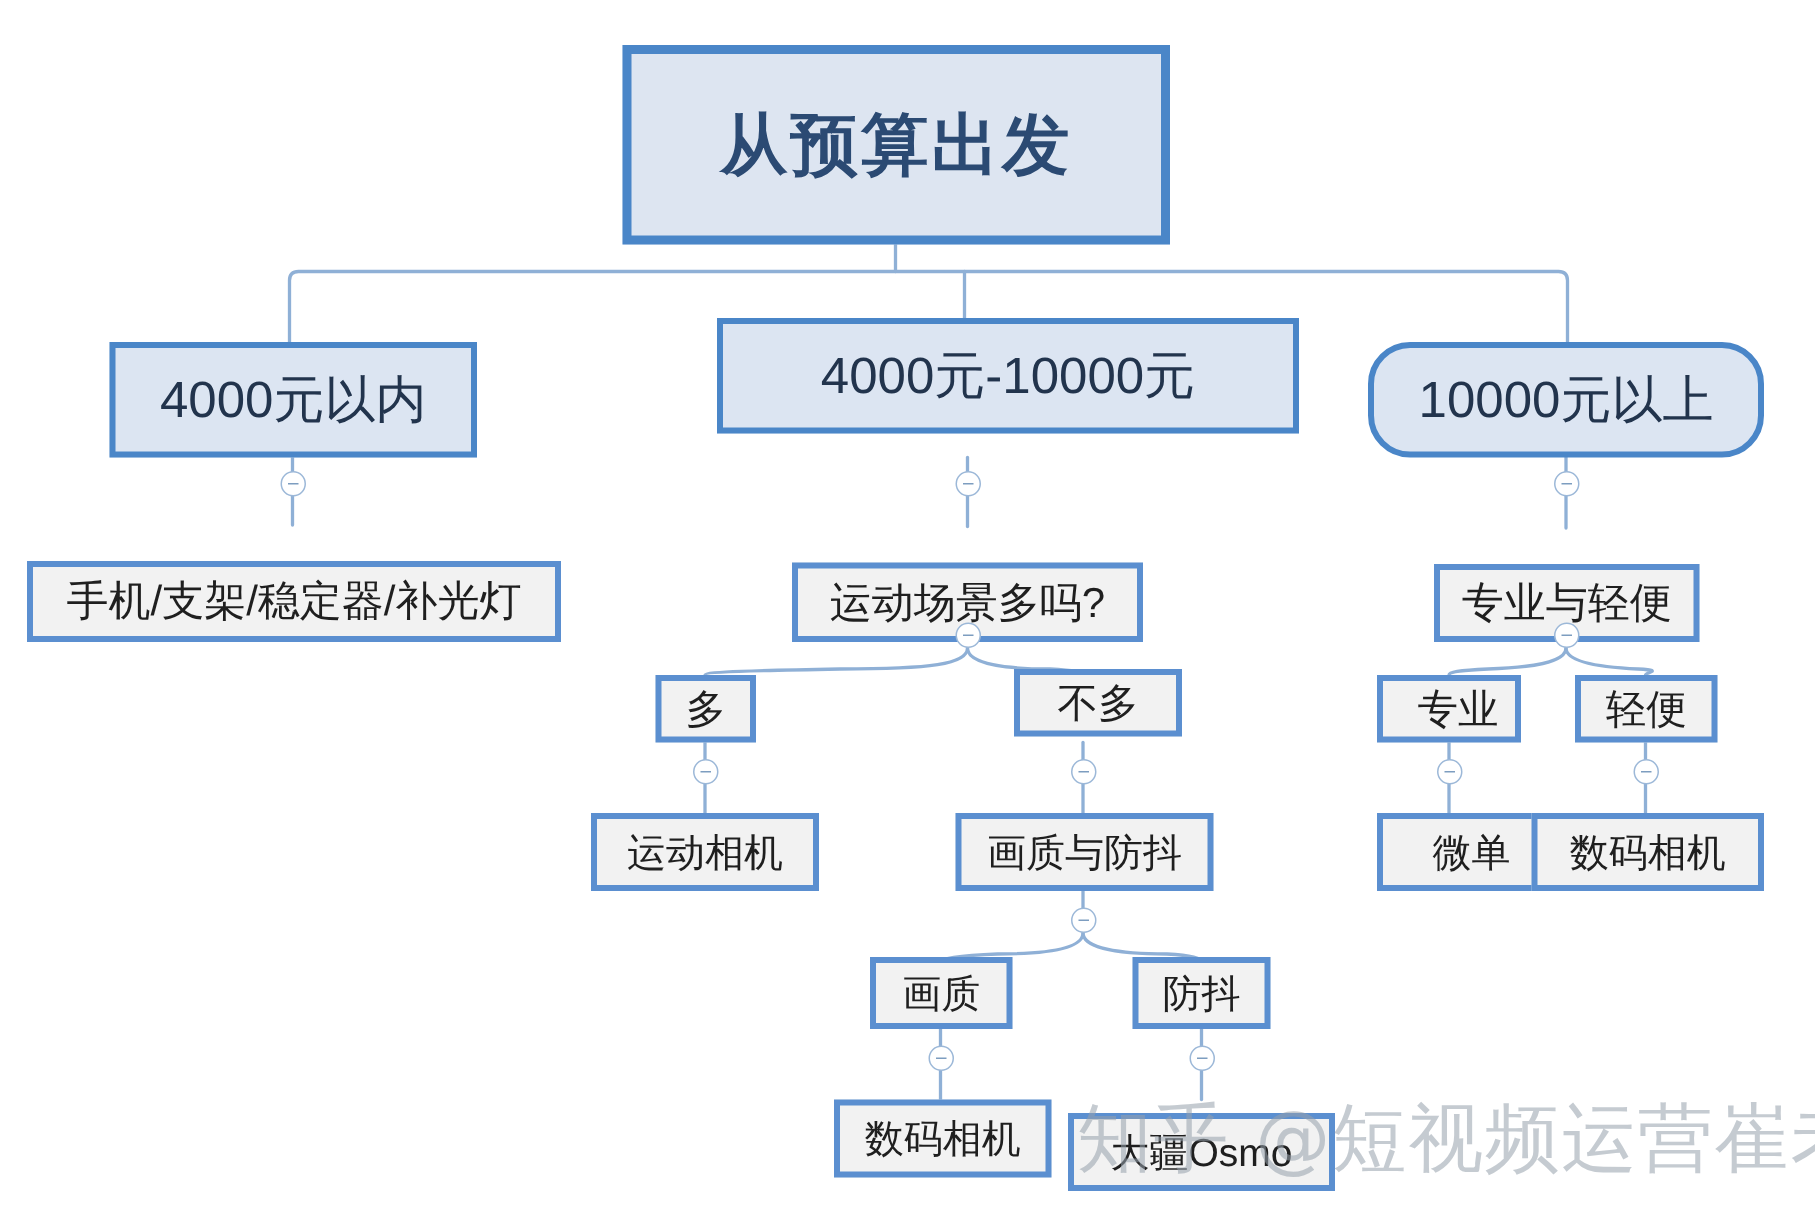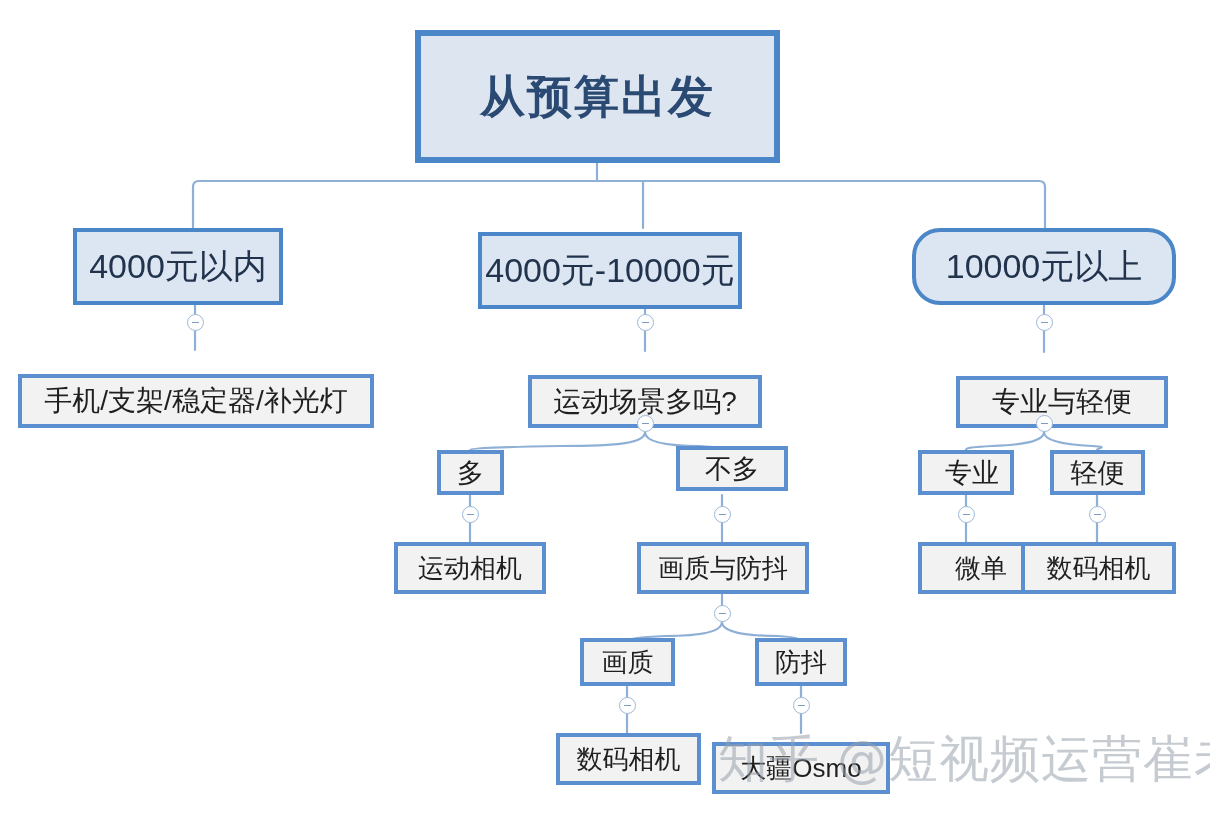--- a/index.html
+++ b/index.html
@@ -154,31 +154,31 @@
       <path d="M 966 495 L 966 507"></path>
       <path d="M 966 523 L 966 542"></path>
 
       <path d="M 1097 495 L 1097 507"></path>
       <path d="M 1097 523 L 1097 542"></path>
     </g>
   </svg>
 
   <div class="node n-root" style="left:415px; top:30px; width:365px; height:133px;">从预算出发</div>
 
-  <div class="node n-l2" style="left:73px; top:228px; width:210px; height:77px;">4000元以内</div>
-
-  <div class="node n-l2" style="left:478px; top:232px; width:264px; height:77px;">4000元-10000元</div>
+  <div class="node n-l2" style="left:73px; top:228px; width:245px; height:77px;">4000元以内</div>
+
+  <div class="node n-l2" style="left:478px; top:212px; width:388px; height:77px;">4000元-10000元</div>
 
   <div class="node n-l2" style="left:912px; top:228px; width:264px; height:77px;border-radius:28px;">10000元以上</div>
 
   <div class="node n-l3" style="left:18px; top:350px; width:356px; height:54px;">手机/支架/稳定器/补光灯</div>
 
   <div class="node n-l3" style="left:528px; top:351px; width:234px; height:53px;">运动场景多吗?</div>
 
-  <div class="node n-l3" style="left:956px; top:352px; width:212px; height:52px;">专业与轻便</div>
+  <div class="node n-l3" style="left:956px; top:352px; width:177px; height:52px;">专业与轻便</div>
 
   <div class="node n-l4" style="left:437px; top:450px; width:67px; height:45px;">多</div>
 
   <div class="node n-l4" style="left:676px; top:434px; width:112px; height:45px;margin-top:12px;">不多</div>
 
   <div class="node n-l4" style="left:918px; top:450px; width:96px; height:45px;padding-left:12px;">专业</div>
 
   <div class="node n-l4" style="left:1050px; top:450px; width:95px; height:45px;">轻便</div>
 
   <div class="node n-l5" style="left:394px; top:542px; width:152px; height:52px;">运动相机</div>

